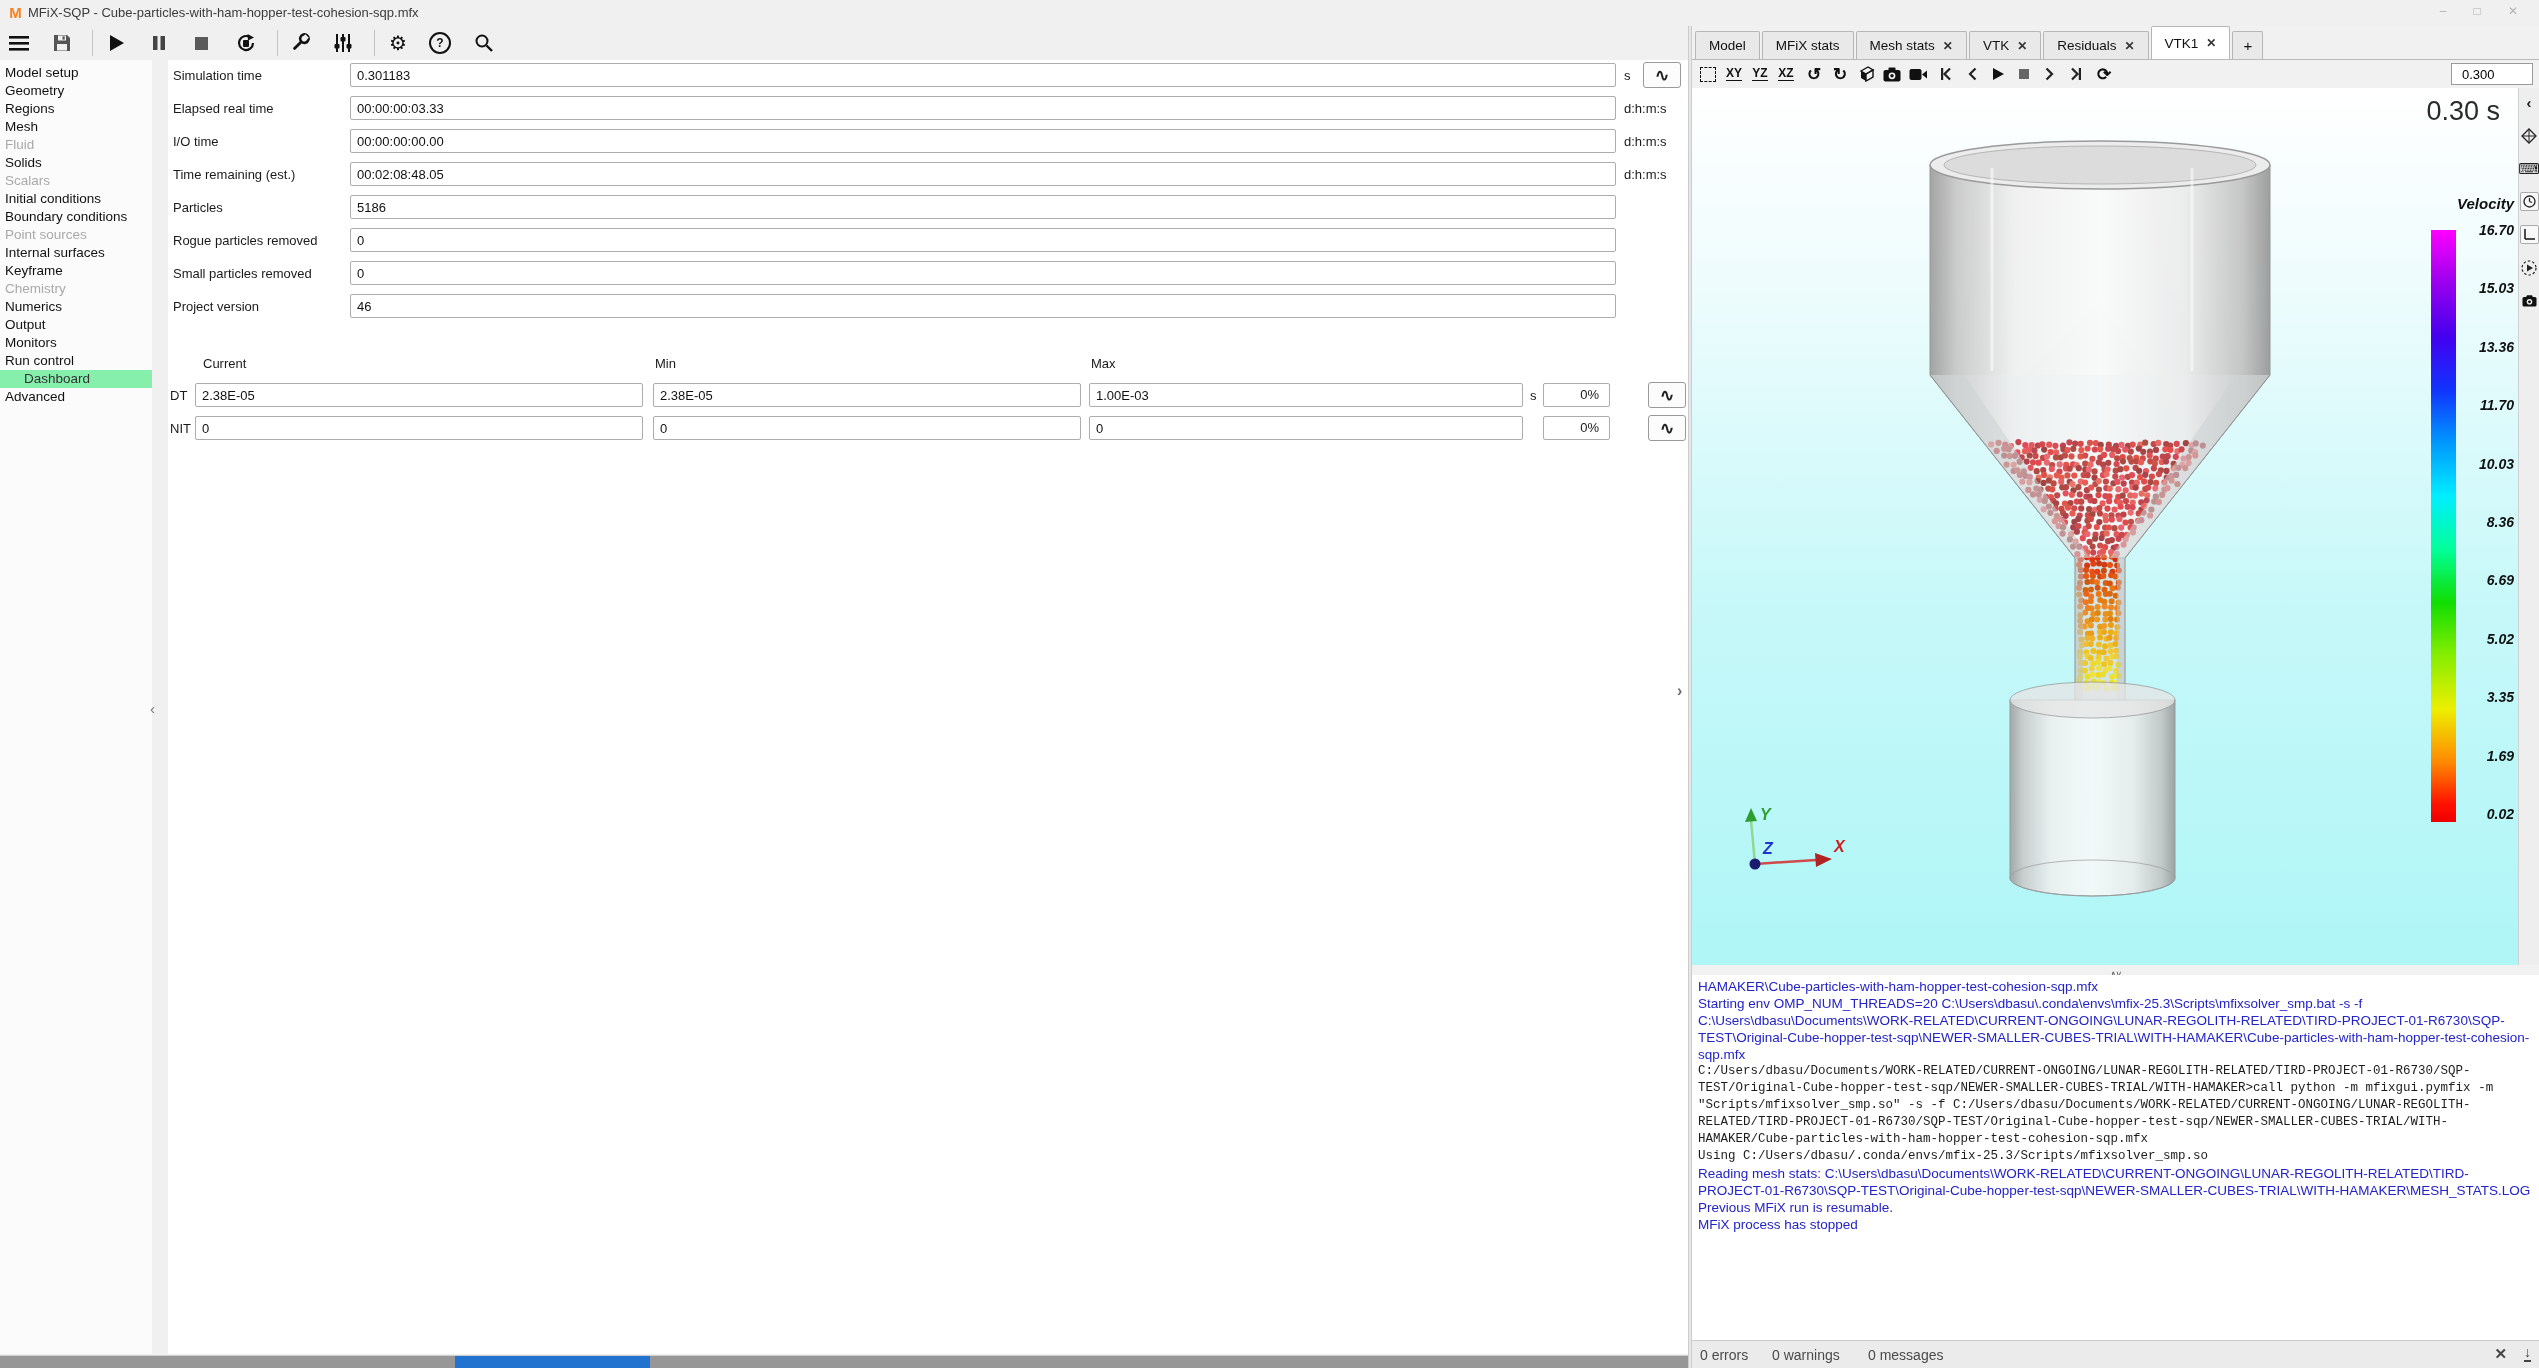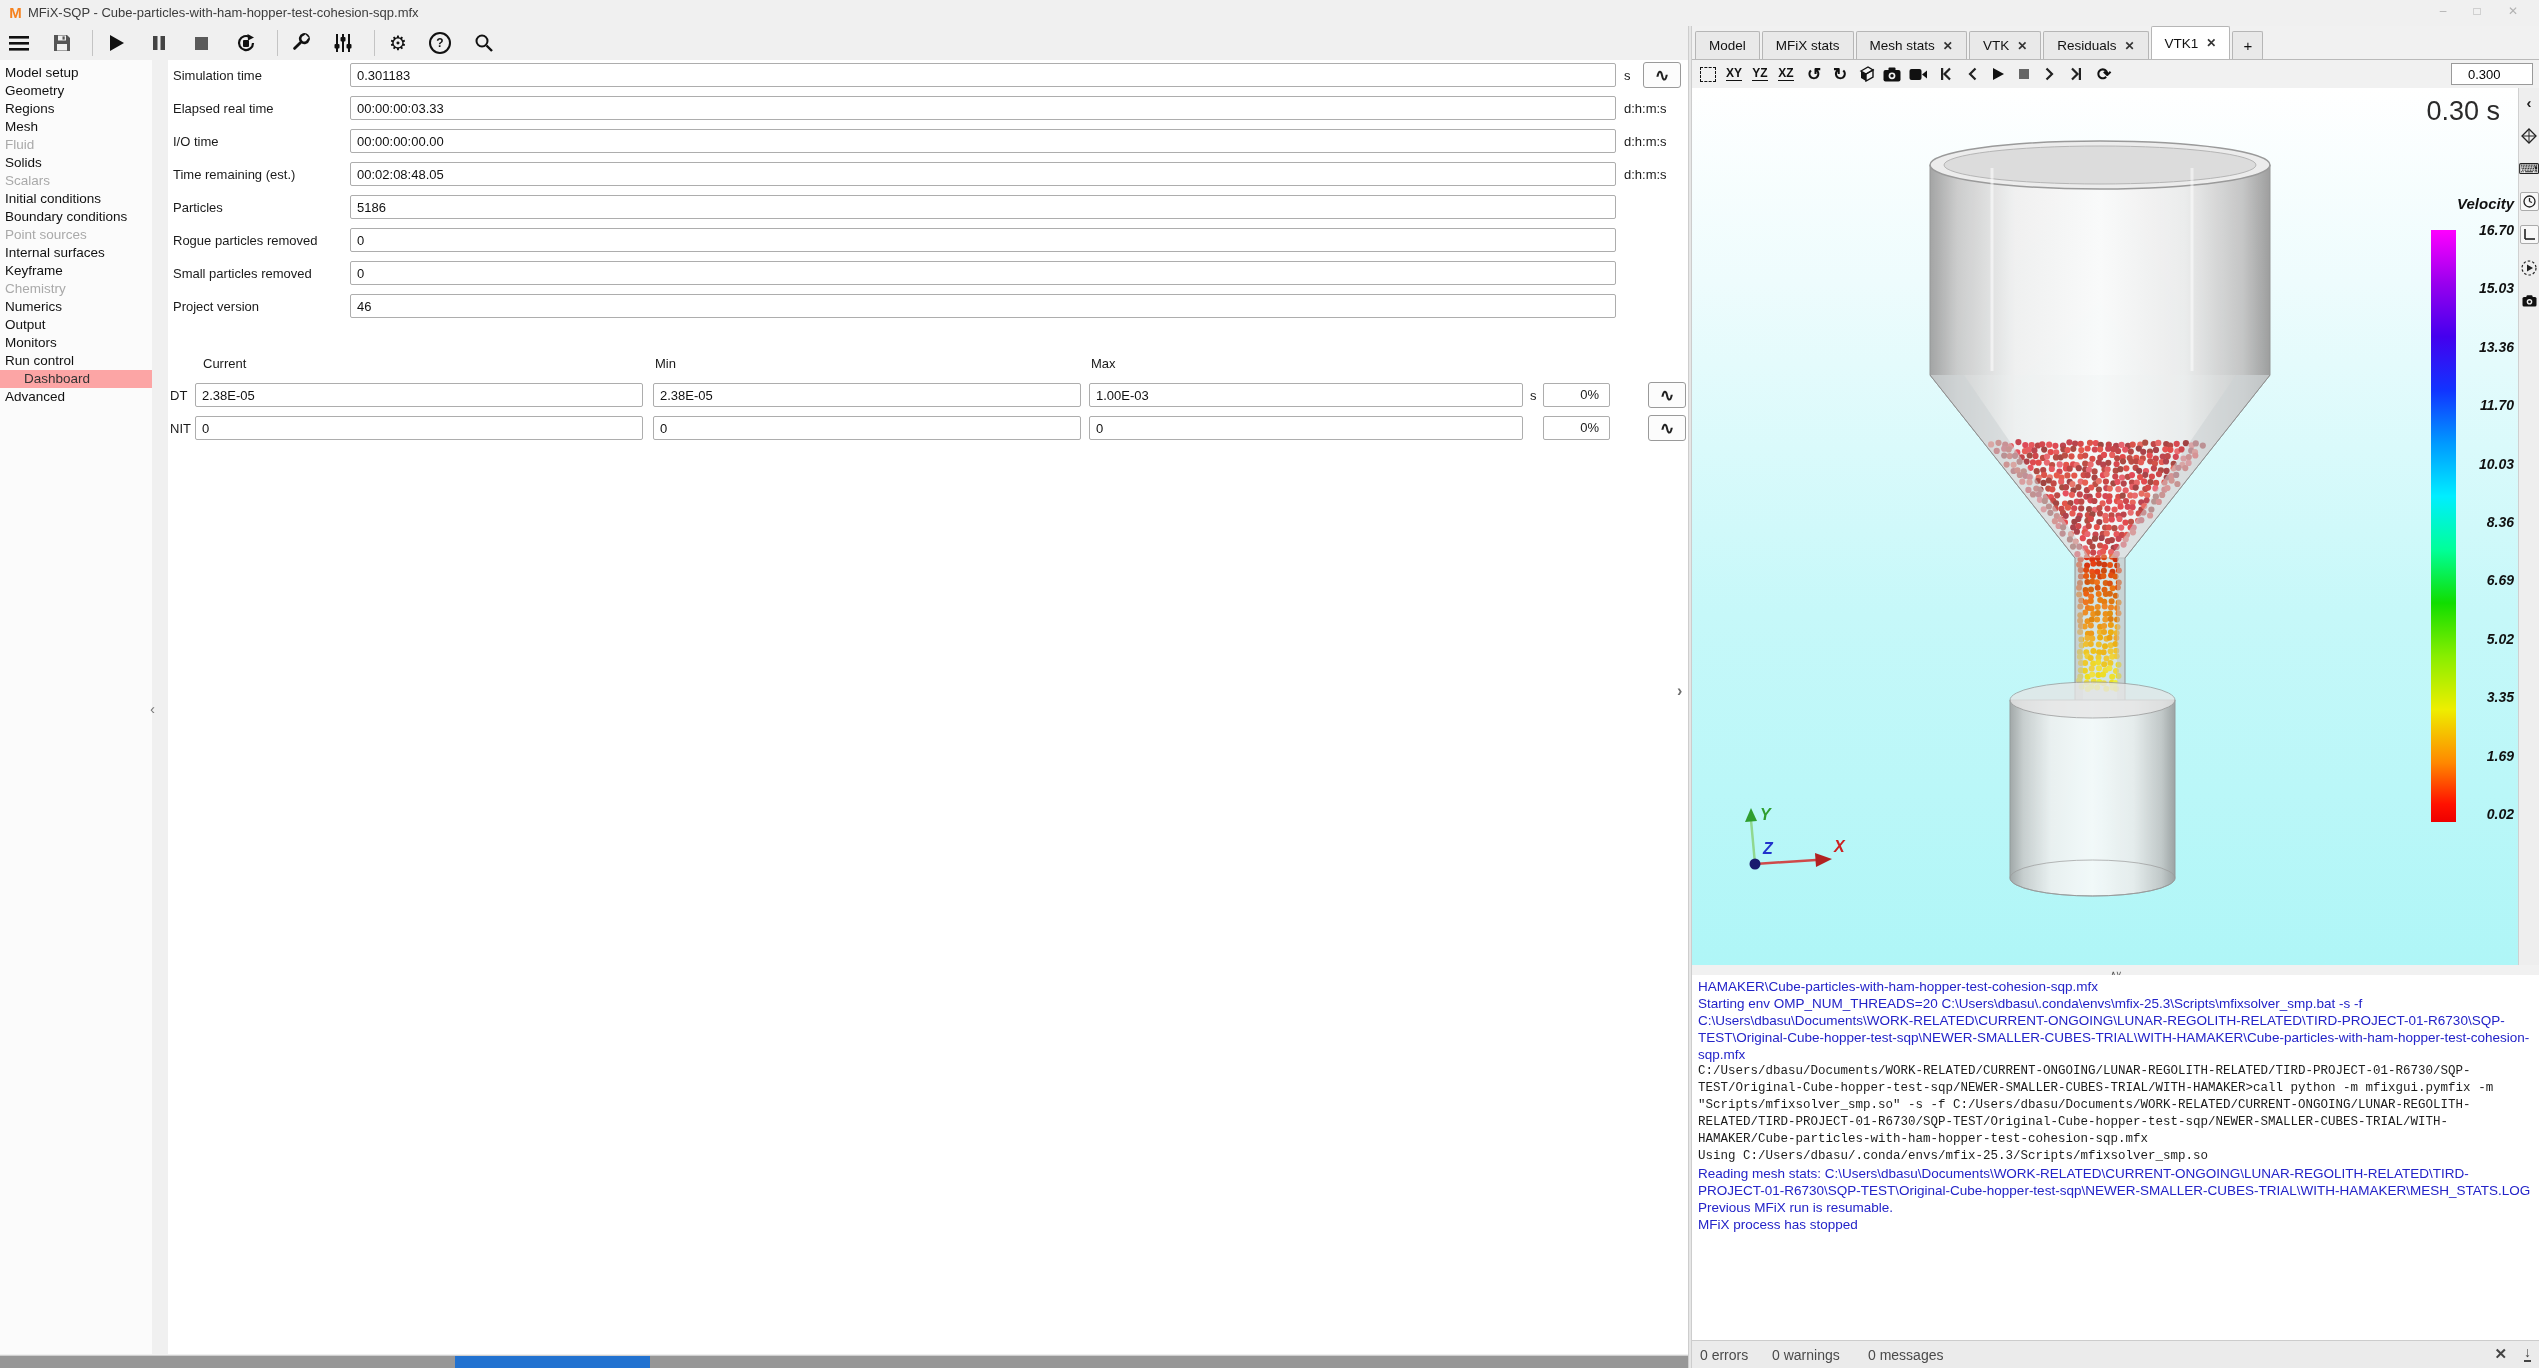--- a/index.html
+++ b/index.html
@@ -12,21 +12,21 @@
   
   #toolbar{position:absolute;left:0;top:26px;width:1688px;height:34px;background:#f0f0f0;}
   .tbtn{position:absolute;top:4px;width:26px;height:26px;display:flex;align-items:center;justify-content:center;}
   .tsep{position:absolute;top:4px;width:1px;height:26px;background:#c4c4c4;}
   .glyph{font-size:20px;color:#111;line-height:20px;}
   #help-circle{width:18px;height:18px;border:2px solid #111;border-radius:50%;display:flex;align-items:center;justify-content:center;font-weight:bold;font-size:12px;color:#111;}
   
   #nav{position:absolute;left:0;top:60px;width:152px;height:1294px;background:#fbfbfb;padding-top:4px;box-sizing:border-box;}
   .nav-item{height:18px;line-height:18px;padding-left:5px;font-size:13.5px;color:#111;white-space:nowrap;}
   .nav-item.disabled{color:#a9a9a9;}
-  .nav-item.selected{background:#fca5a5;color:#333;padding-left:24px;}
+  .nav-item.selected{background:#86efac;color:#333;padding-left:24px;}
   #nav-gutter{position:absolute;left:152px;top:60px;width:16px;height:1294px;background:#f0f0f0;}
   #nav-collapse{position:absolute;left:150px;top:700px;font-size:15px;color:#777;}
   
   #main{position:absolute;left:168px;top:60px;width:1520px;height:1294px;background:#ffffff;padding-left:17px;}
   .fld{position:absolute;height:24px;border:1px solid #adadad;border-radius:2px;background:#fff;font-family:"Liberation Sans",sans-serif;font-size:13px;color:#111;padding:0 6px;box-sizing:border-box;}
   .lbl{position:absolute;line-height:26px;font-size:13px;color:#1a1a1a;white-space:nowrap;}
   .unit{position:absolute;line-height:26px;font-size:13px;color:#1a1a1a;}
   .spark{position:absolute;width:38px;height:26px;border:1px solid #9a9a9a;border-radius:3px;background:#fcfcfc;display:flex;align-items:center;justify-content:center;font-size:17px;font-weight:bold;color:#222;box-sizing:border-box;}
   .pct{position:absolute;height:24px;border:1px solid #adadad;border-radius:2px;background:#fff;line-height:22px;text-align:right;padding:0 10px;box-sizing:border-box;}
   .thead{position:absolute;font-size:13px;color:#1a1a1a;}
@@ -40,21 +40,21 @@
   
   #right{position:absolute;left:1692px;top:26px;width:847px;height:1342px;background:#f1f1f1;}
   #tabbar{position:absolute;left:0;top:0;width:847px;height:34px;display:flex;align-items:flex-end;background:#f1f1f1;border-bottom:1px solid #b9b9b9;padding-left:3px;box-sizing:border-box;}
   .tab{height:28px;display:flex;align-items:center;gap:8px;padding:0 13px;border:1px solid #b6b6b6;border-bottom:none;background:#e9e9e9;margin-right:2px;font-size:13.5px;color:#111;border-radius:2px 2px 0 0;box-sizing:border-box;}
   .tab.active{background:#ffffff;height:33px;position:relative;z-index:2;}
   .tab .x{font-size:12px;font-weight:bold;color:#333;}
   .tab.plus{padding:0 10px;font-size:15px;}
   #vtkbar{position:absolute;left:0;top:34px;width:847px;height:28px;background:#f1f1f1;}
   .vbtn{position:absolute;top:3px;width:24px;height:22px;display:flex;align-items:center;justify-content:center;color:#111;}
   .vlbl{font-size:12px;font-weight:bold;border-bottom:1px solid #111;line-height:13px;}
-  #frame-input{position:absolute;right:6px;top:3px;width:82px;height:22px;border:1px solid #9a9a9a;background:#fff;font-size:13px;padding:0 16px;box-sizing:border-box;font-family:"Liberation Sans",sans-serif;}
+  #frame-input{position:absolute;right:6px;top:3px;width:82px;height:22px;border:1px solid #9a9a9a;background:#fff;font-size:13px;padding:0 10px;box-sizing:border-box;font-family:"Liberation Sans",sans-serif;}
   
   #viewport{position:absolute;left:0;top:62px;width:847px;height:877px;background:linear-gradient(180deg,#ffffff 0%,#eefcfd 22%,#c6f8f9 60%,#aff6f7 100%);overflow:hidden;}
   #scene{position:absolute;left:0;top:0;}
   #time-label{position:absolute;right:39px;top:8px;font-size:27px;color:#2a2a2a;}
   #colorbar{position:absolute;left:739px;top:142px;width:25px;height:592px;
     background:linear-gradient(180deg,#ff00ff 0%,#9900ee 9%,#4400ee 18%,#1133ff 27%,#0099ff 36%,#00eeff 45%,#00ff99 54%,#11dd00 63%,#88ee00 72%,#eeee00 81%,#ff8800 90%,#ff1100 97%,#ee0000 100%);}
   #cb-title{position:absolute;left:739px;top:107px;width:83px;text-align:right;font-size:15px;font-style:italic;font-weight:bold;color:#111;}
   #cb-ticks{position:absolute;left:752px;top:134px;width:70px;height:600px;display:flex;flex-direction:column;justify-content:space-between;}
   #cb-ticks span{display:block;height:16px;line-height:16px;text-align:right;font-size:14px;font-style:italic;font-weight:bold;color:#111;}
   #strip{position:absolute;right:0;top:0;width:21px;height:877px;background:#eeeeee;border-left:1px solid #d0d0d0;box-sizing:border-box;display:flex;flex-direction:column;align-items:center;padding-top:5px;gap:14px;z-index:5;}

